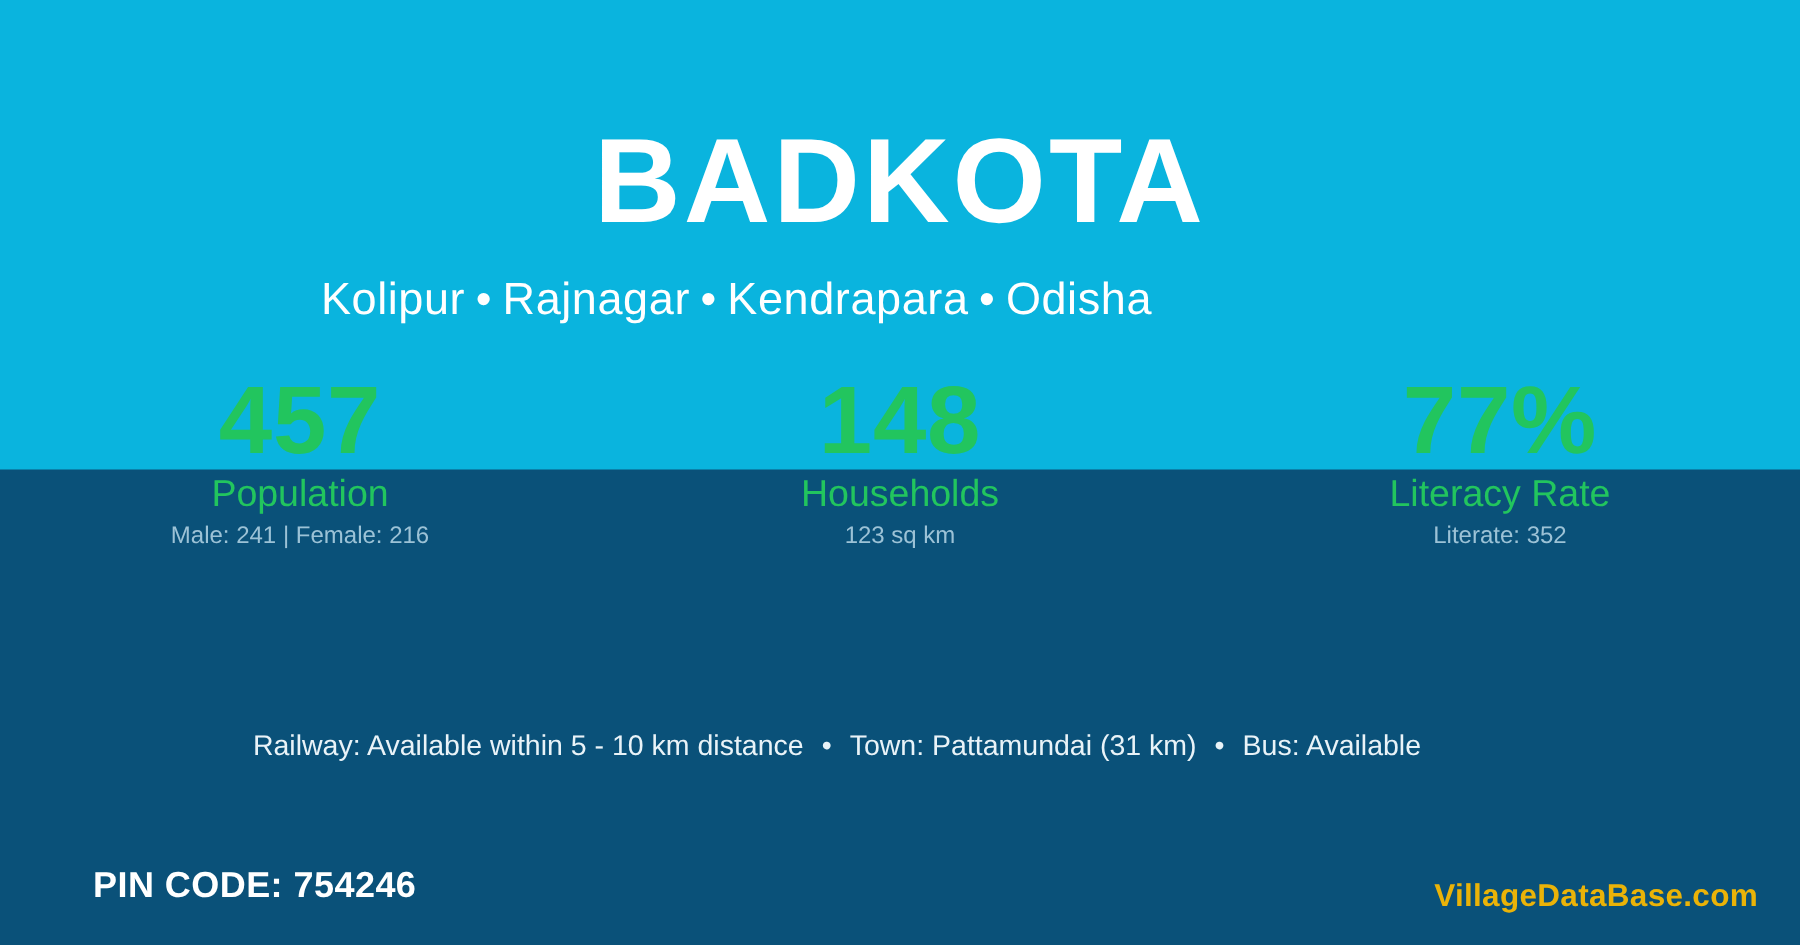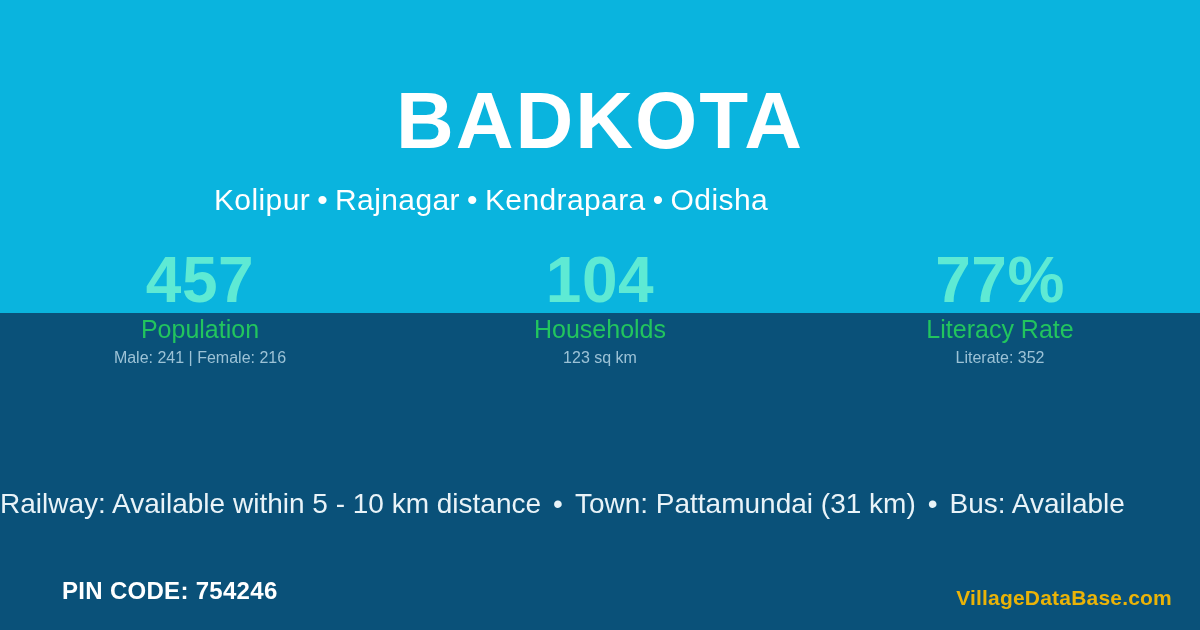--- a/index.html
+++ b/index.html
@@ -49,21 +49,21 @@
   .stats {
     position:absolute; left:0; top:248px;
     width:1200px;
     display:flex;
   }
   .stat {
     flex:1 1 0;
     text-align:center;
   }
   .stat-value {
-    color:#5eead4;
+    color:#22c55e;
     font-size:64px;
     font-weight:bold;
     line-height:1;
     letter-spacing:0.5px;
     height:58px;
   }
   .stat-label {
     margin-top:9px;
     color:#22c55e;
     font-size:25px;
@@ -77,21 +77,21 @@
     font-weight:normal;
     line-height:1.2;
   }
 
   
   .amenities {
     position:absolute; left:0; top:485px;
     width:1116px;
     text-align:center;
     color:#e9f3f8;
-    font-size:28px;
+    font-size:19px;
     line-height:1.35;
     white-space:nowrap;
   }
   .amenities .sep { padding:0 12px; color:#e9f3f8; }
 
   
   .pin-code {
     position:absolute; left:30px; top:577px;
     color:#ffffff;
     font-size:24px;
@@ -126,21 +126,21 @@
 
   <div class="stats">
 
     <div class="stat">
       <div class="stat-value">457</div>
       <div class="stat-label">Population</div>
       <div class="stat-sub">Male: 241 | Female: 216</div>
     </div>
 
     <div class="stat">
-      <div class="stat-value">104</div>
+      <div class="stat-value">148</div>
       <div class="stat-label">Households</div>
       <div class="stat-sub">123 sq km</div>
     </div>
 
     <div class="stat">
       <div class="stat-value">77%</div>
       <div class="stat-label">Literacy Rate</div>
       <div class="stat-sub">Literate: 352</div>
     </div>
 

